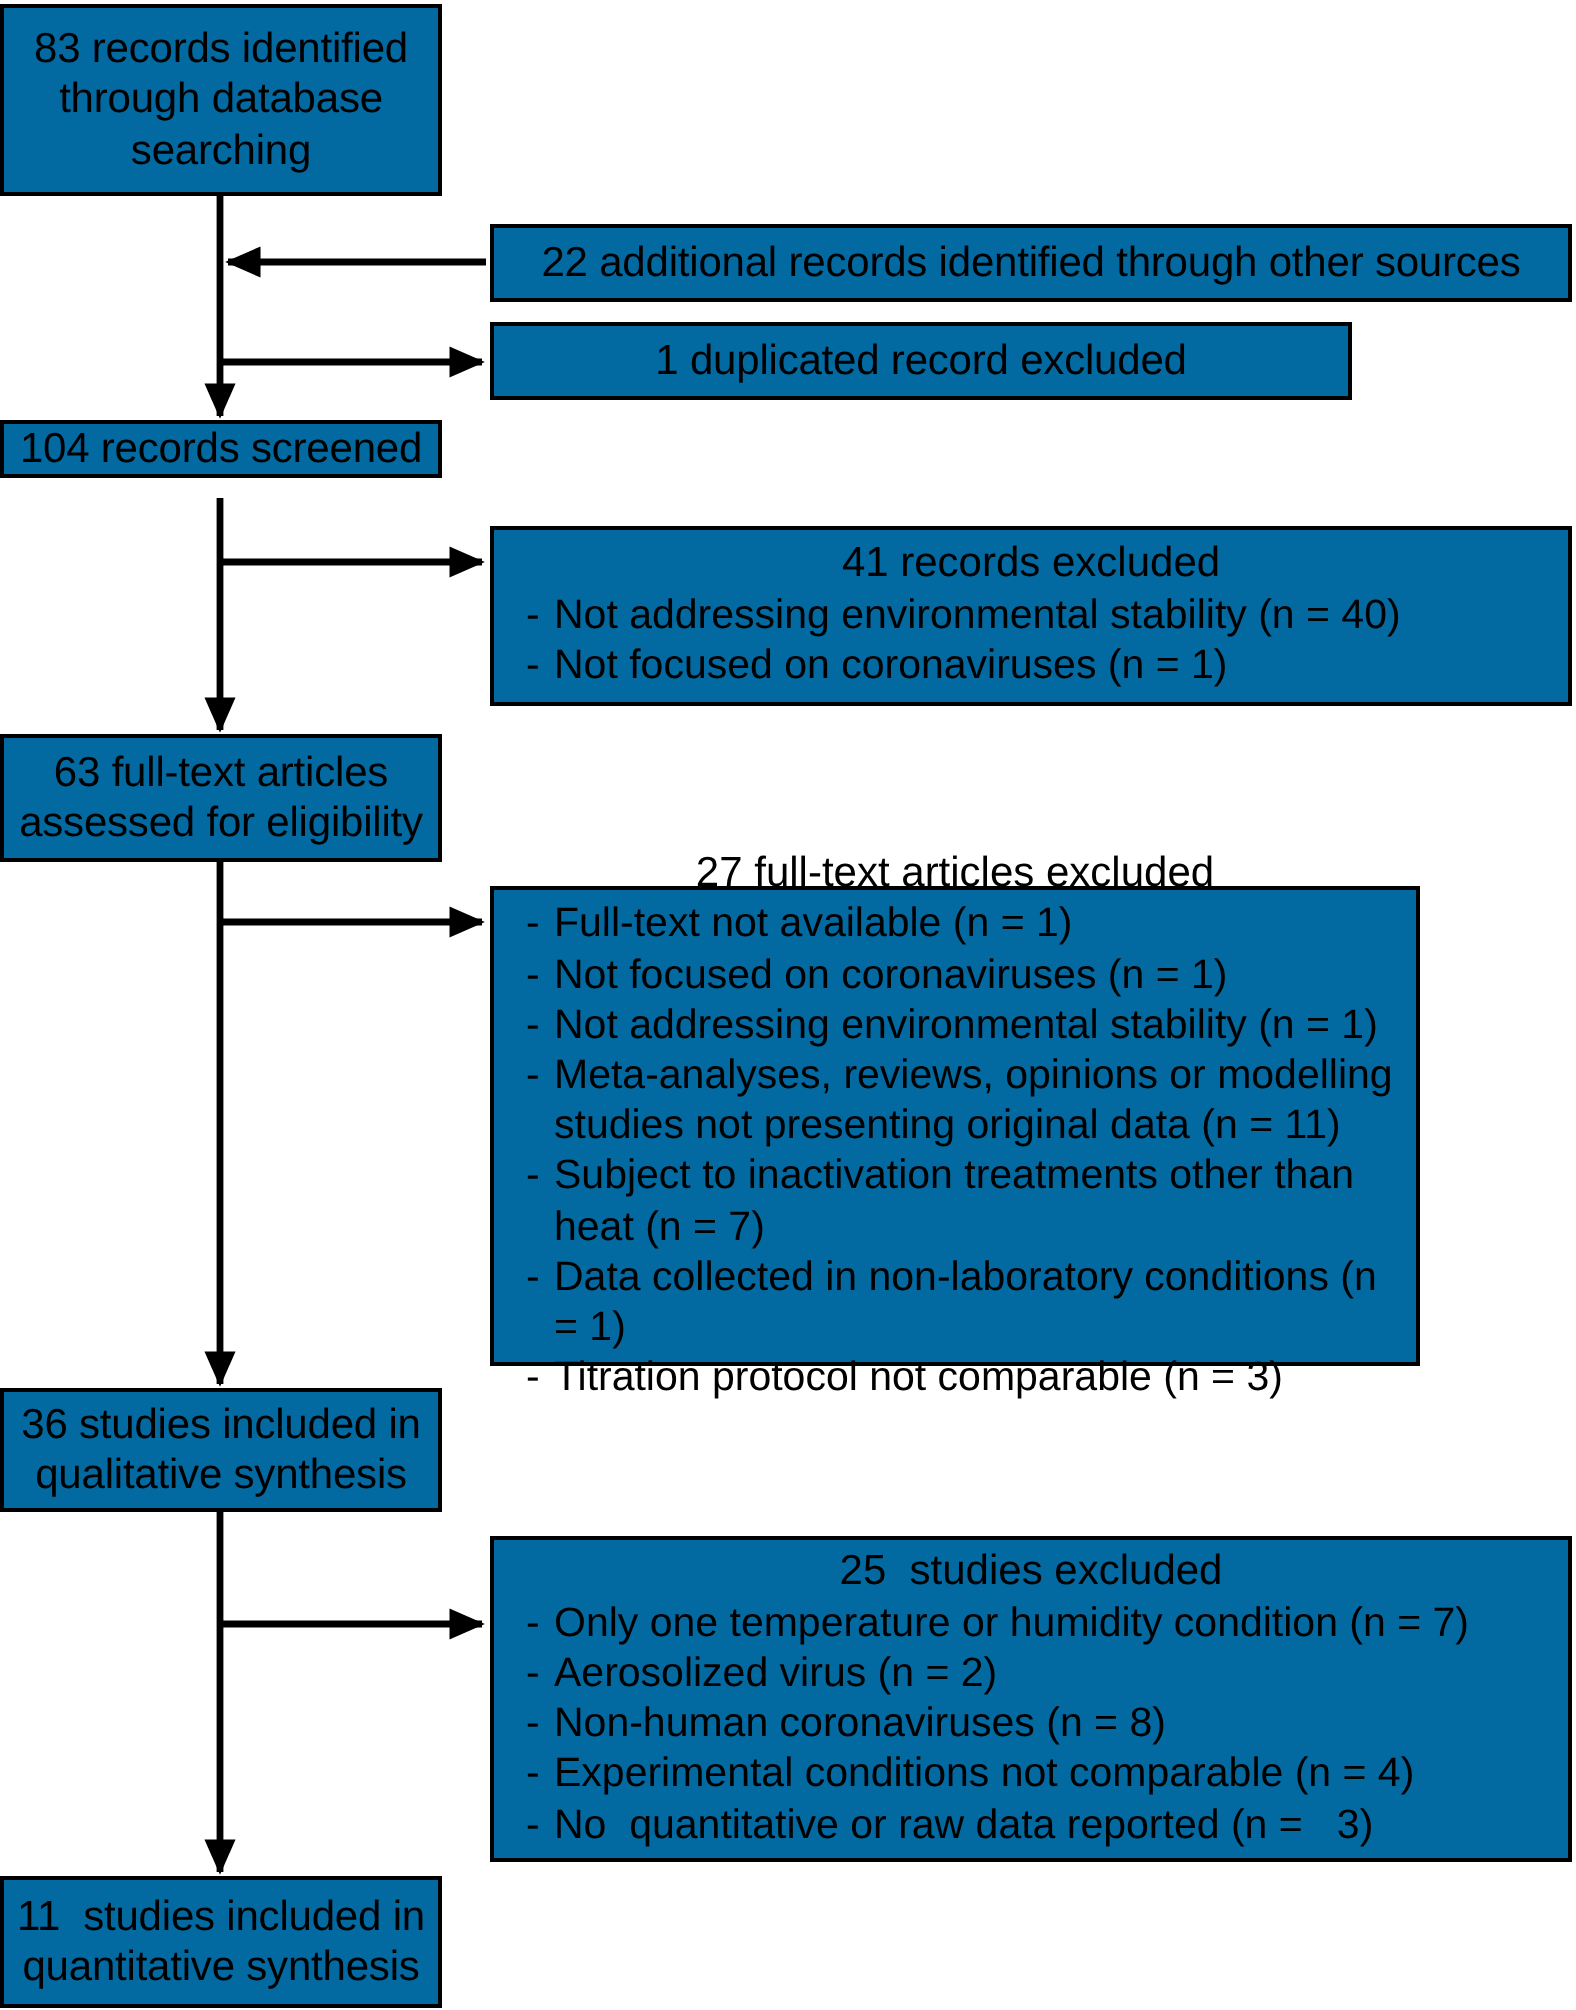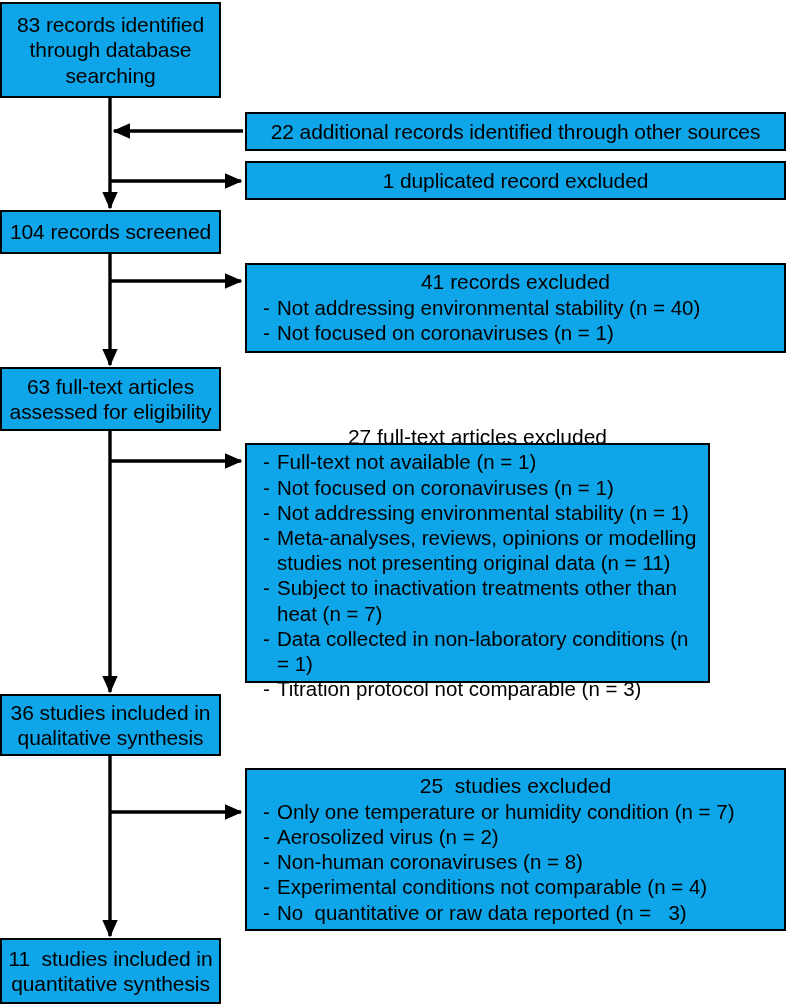--- a/index.html
+++ b/index.html
@@ -22,21 +22,21 @@
     position: absolute;
     left: 0;
     top: 0;
     width: 788px;
     height: 1005px;
   }
   .box {
     position: absolute;
     box-sizing: border-box;
     border: 2.4px solid #000000;
-    background: #0ea5e9;
+    background: #0369a1;
     color: #000000;
     display: flex;
     flex-direction: column;
     justify-content: center;
     z-index: 2;
   }
   .box-center {
     align-items: center;
     text-align: center;
   }
@@ -69,22 +69,22 @@
   }
   .bullet::before {
     content: "-";
     position: absolute;
     left: 0;
     top: 0;
   }
   
   #box-identified      { left: 0px;   top: 2px;   width: 221px; height: 96px;  padding: 0 6px; }
   #box-additional      { left: 245px; top: 112px; width: 541px; height: 39px;  padding: 0 8px; }
-  #box-duplicated      { left: 245px; top: 161px; width: 541px; height: 39px;  padding: 0 8px; }
-  #box-screened        { left: 0px;   top: 210px; width: 221px; height: 44px;  padding: 0 6px; }
+  #box-duplicated      { left: 245px; top: 161px; width: 431px; height: 39px;  padding: 0 8px; }
+  #box-screened        { left: 0px;   top: 210px; width: 221px; height: 29px;  padding: 0 6px; }
   #box-records-excl    { left: 245px; top: 263px; width: 541px; height: 90px;  padding: 3px 10px 4px 10px; }
   #box-fulltext        { left: 0px;   top: 367px; width: 221px; height: 64px;  padding: 0 4px; }
   #box-fulltext-excl   { left: 245px; top: 443px; width: 465px; height: 240px; padding: 4px 10px 5px 10px; }
   #box-qualitative     { left: 0px;   top: 694px; width: 221px; height: 62px;  padding: 0 4px; }
   #box-studies-excl    { left: 245px; top: 768px; width: 541px; height: 163px; padding: 3px 10px 4px 10px; }
   #box-quantitative    { left: 0px;   top: 938px; width: 221px; height: 66px;  padding: 0 4px; }
 
   #box-records-excl .bullet,
   #box-fulltext-excl .bullet,
   #box-studies-excl .bullet { font-size: 20.5px; }

